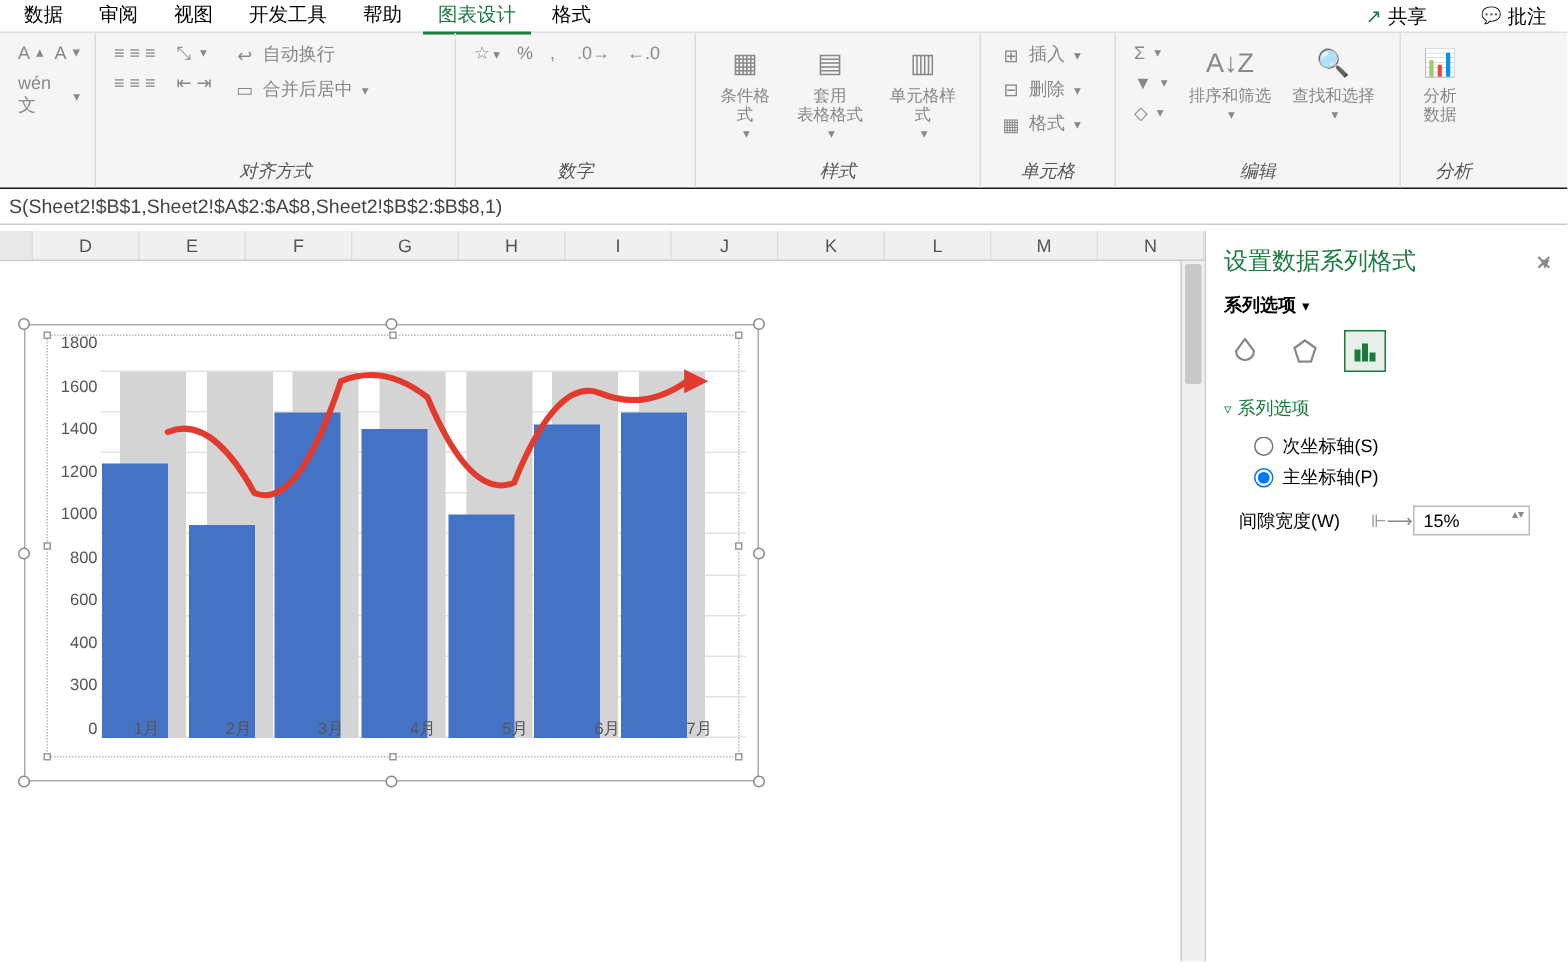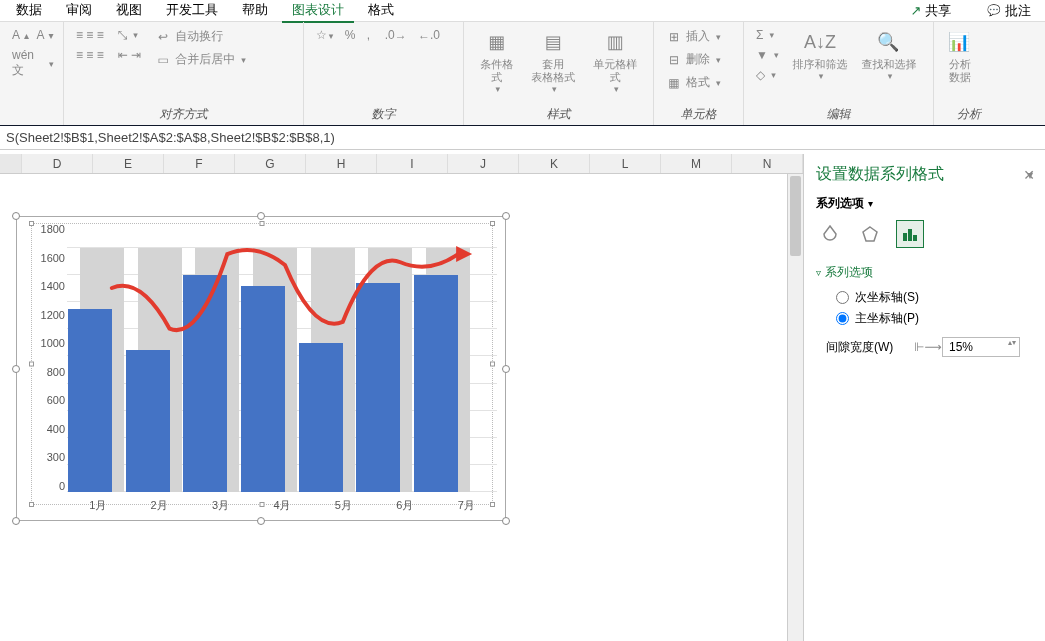--- a/index.html
+++ b/index.html
@@ -68,21 +68,21 @@
   .ihandle.n  { left: 50%; top: -3px; transform: translateX(-50%); }
   .ihandle.ne { right: -3px; top: -3px; }
   .ihandle.e  { right: -3px; top: 50%; transform: translateY(-50%); }
   .ihandle.se { right: -3px; bottom: -3px; }
   .ihandle.s  { left: 50%; bottom: -3px; transform: translateX(-50%); }
   .ihandle.sw { left: -3px; bottom: -3px; }
   .ihandle.w  { left: -3px; top: 50%; transform: translateY(-50%); }
   
   .plot-area { position: absolute; left: 50px; top: 10px; right: 8px; bottom: 28px; }
   .y-ticks { position: absolute; left: 10px; top: 6px; bottom: 28px; width: 38px; display: flex; flex-direction: column-reverse; justify-content: space-between; font-size: 11px; color: #555; text-align: right; }
-  .x-ticks { position: absolute; left: 50px; right: 8px; bottom: 4px; height: 18px; display: flex; font-size: 11px; color: #555; }
+  .x-ticks { position: absolute; left: 50px; right: 8px; bottom: 24px; height: 18px; display: flex; font-size: 11px; color: #555; }
   .x-ticks span { flex: 1; text-align: center; }
   .gridline { position: absolute; left: 0; right: 0; height: 1px; background: #e2e2e2; }
   .bar-grey { position: absolute; bottom: 0; width: 44px; background: #d4d4d4; }
   .bar-blue { position: absolute; bottom: 0; width: 44px; background: #4473c5; }
   .arrow-path { position: absolute; overflow: visible; }
 
   
   .side-title { display: flex; align-items: center; justify-content: space-between; margin-bottom: 10px; }
   .side-title h3 { font-size: 16px; color: #1a7b3f; font-weight: normal; }
   .side-title .opts { color: #888; cursor: pointer; }

